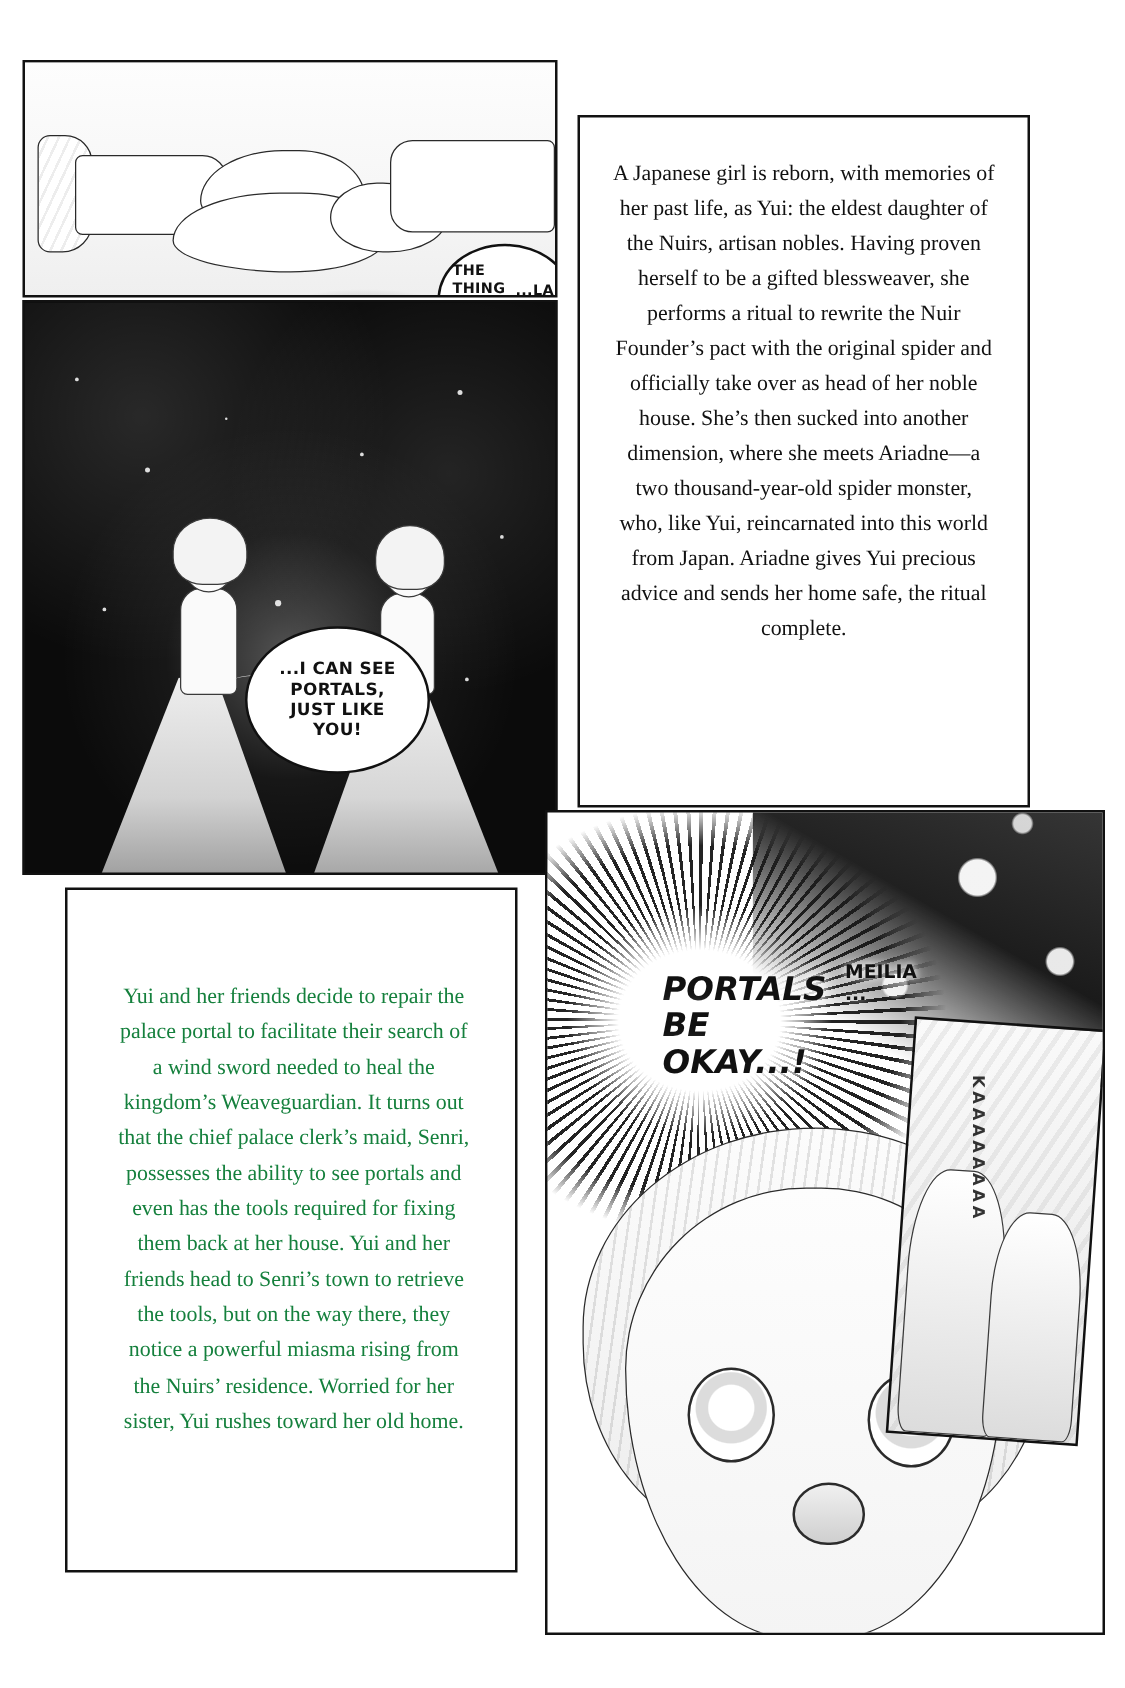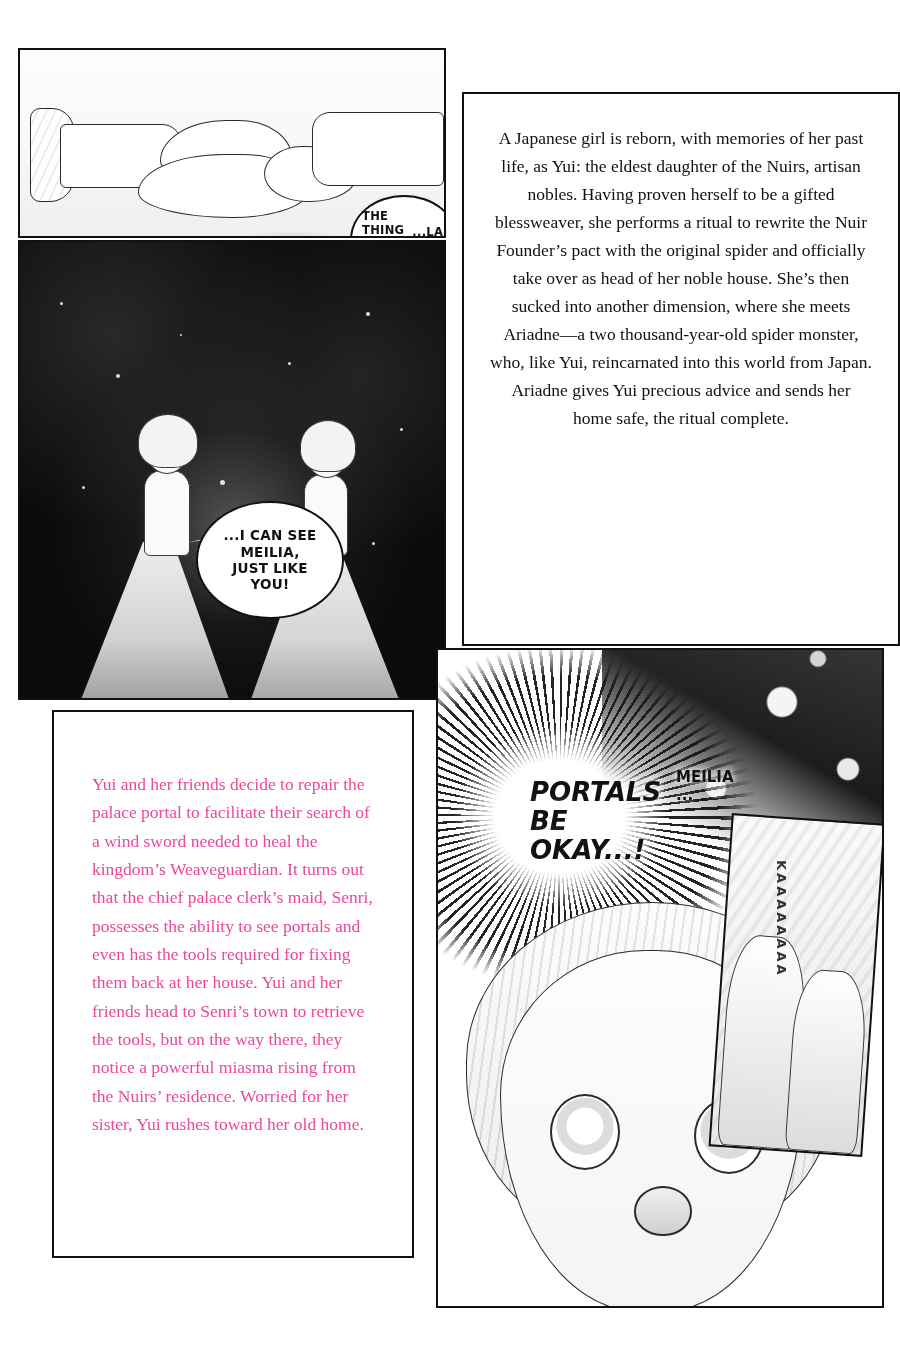--- a/index.html
+++ b/index.html
@@ -174,41 +174,42 @@
     width: 420px;
     text-align: center;
     font-size: 26px;
     letter-spacing: .4px;
     color: #111;
   }
 
   
   #panel-story {
     left: 462px; top: 92px;
-    width: 438px; height: 554px;
+    width: 362px; height: 554px;
     padding: 30px 26px;
   }
   #panel-story .body {
     font-size: 17.5px;
     line-height: 1.60;
     text-align: center;
     color: #111;
   }
 
   
   #panel-recap {
     left: 52px; top: 710px;
     width: 362px; height: 548px;
     padding: 58px 34px 20px 38px;
   }
   #panel-recap .body {
     font-size: 17.5px;
     line-height: 1.62;
-    text-align: left;
-    color: #ec4899;
+    text-align: center;
+    color: #15803d;
+    margin-top: 12px;
   }
 
   
   #panel-meilia {
     left: 436px; top: 648px;
     width: 448px; height: 660px;
     background: #fff;
     overflow: hidden;
   }
   .burst {
@@ -369,21 +370,21 @@
     <div class="torso" style="left:284px; top:232px; width:42px; height:80px; border-radius:18px 18px 6px 6px;"></div>
 
     <div class="head" style="left:126px; top:186px;"></div>
     <div class="head" style="left:286px; top:190px;"></div>
     <div class="hair" style="left:118px; top:172px; width:58px; height:52px;"></div>
     <div class="hair" style="left:280px; top:178px; width:54px; height:50px;"></div>
 
     <div style="position:absolute; left:168px; top:296px; width:122px; height:10px; border-top:1.4px solid #ddd; border-radius:50%;"></div>
 
     <div class="bubble" id="bubble-portals">...I CAN SEE
-MEILIA,
+PORTALS,
 JUST LIKE
 YOU!</div>
   </div>
 
 
   <div class="panel" id="panel-story">
     <div class="body">A Japanese girl is reborn, with memories of her past life, as Yui: the eldest daughter of the Nuirs, artisan nobles. Having proven herself to be a gifted blessweaver, she performs a ritual to rewrite the Nuir Founder’s pact with the original spider and officially take over as head of her noble house. She’s then sucked into another dimension, where she meets Ariadne—a two thousand-year-old spider monster, who, like Yui, reincarnated into this world from Japan. Ariadne gives Yui precious advice and sends her home safe, the ritual complete.</div>
   </div>
 
   <div class="panel" id="panel-recap">

